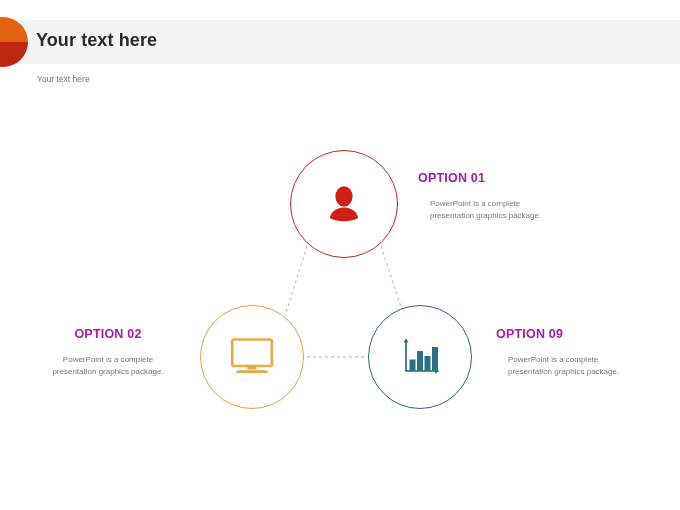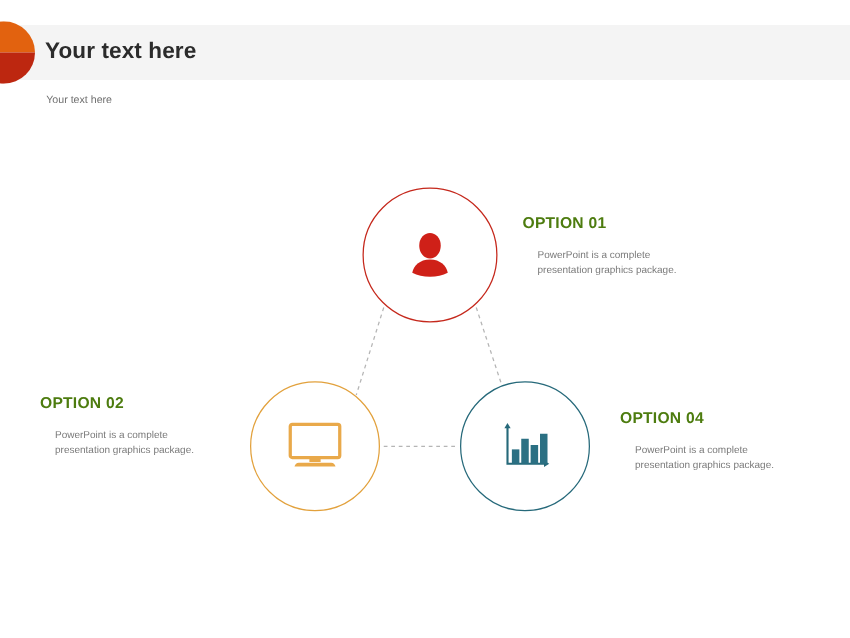--- a/index.html
+++ b/index.html
@@ -121,33 +121,33 @@
   }
 
   
   .txt {
     position: absolute;
     width: 152px;
   }
   .txt .opt-title {
     font-size: 12.5px;
     font-weight: bold;
-    color: #4d7c0f;
+    color: #a21caf;
     letter-spacing: 0.2px;
     margin: 0 0 7px 0;
     line-height: 1.1;
   }
   .txt .opt-body {
     font-size: 8px;
     color: #7a7a7a;
     line-height: 1.55;
     margin: 12px;
   }
   .txt-top   { left: 418px; top: 72px;  text-align: left; }
-  .txt-left  { left: 32px;  top: 216px; text-align: left; }
+  .txt-left  { left: 32px;  top: 228px; text-align: center; }
   .txt-right { left: 496px; top: 228px; text-align: left; }
 </style>
 </head>
 <body>
 
 <div class="slide">
 
   <div class="header-bar"></div>
 
   <div class="header-orb">
@@ -203,18 +203,18 @@
       <p class="opt-title">OPTION 01</p>
       <p class="opt-body">PowerPoint is a complete presentation graphics package.</p>
     </div>
 
     <div class="txt txt-left">
       <p class="opt-title">OPTION 02</p>
       <p class="opt-body">PowerPoint is a complete presentation graphics package.</p>
     </div>
 
     <div class="txt txt-right">
-      <p class="opt-title">OPTION 04</p>
+      <p class="opt-title">OPTION 09</p>
       <p class="opt-body">PowerPoint is a complete presentation graphics package.</p>
     </div>
 
   </div>
 </div>
 
 </body></html>

